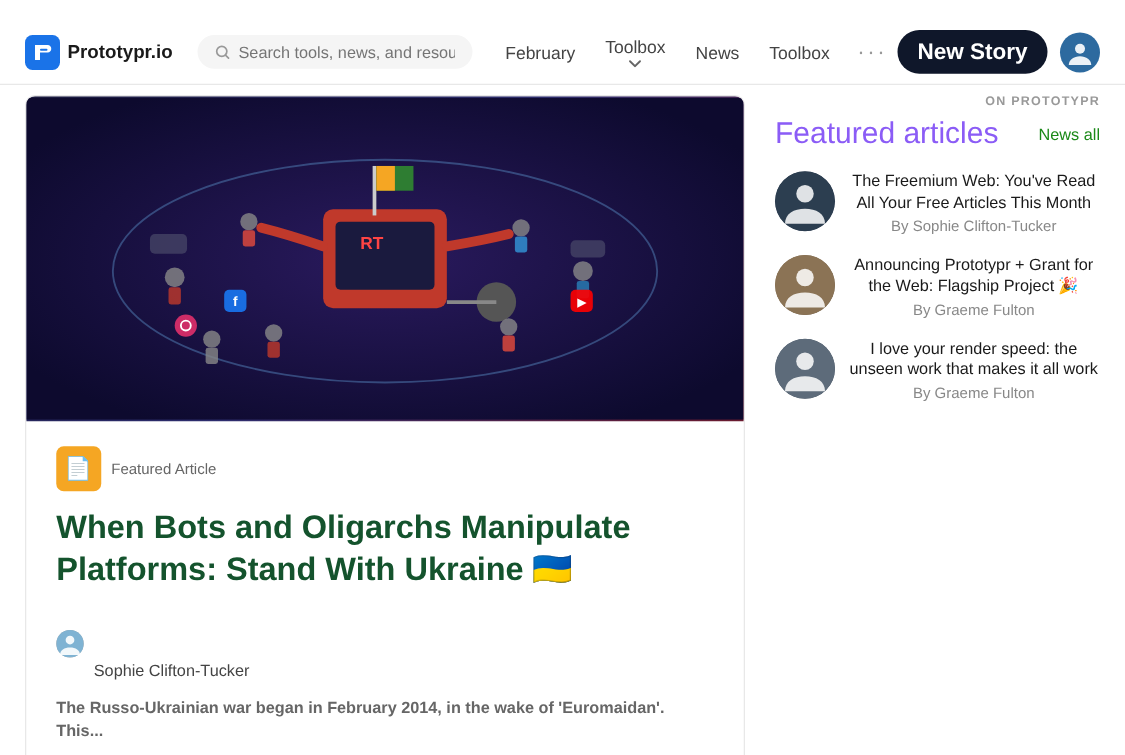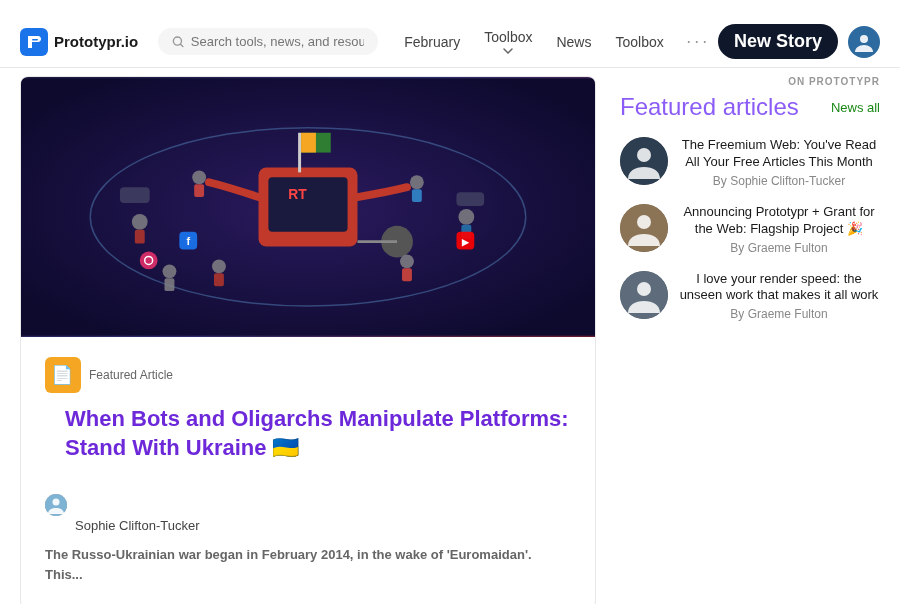--- a/index.html
+++ b/index.html
@@ -52,21 +52,21 @@
       width: 100%; height: 260px; background: linear-gradient(135deg, #1a1a3e 0%, #2d2d6e 50%, #6a1a2e 100%);
       position: relative; overflow: hidden; display: flex; align-items: center; justify-content: center;
     }
     .hero-info { padding: 20px 24px 24px; }
     .hero-badge { display: flex; align-items: center; gap: 8px; margin-bottom: 12px; }
     .hero-badge-icon {
       width: 36px; height: 36px; background: #f5a623; border-radius: 6px;
       display: flex; align-items: center; justify-content: center; font-size: 18px;
     }
     .hero-badge-label { font-size: 12px; color: #666; font-weight: 500; }
-    .hero-title { font-size: 22px; font-weight: 700; line-height: 1.3; margin-bottom: 14px; color: #6d28d9; margin-left: 20px; }
+    .hero-title { font-size: 26px; font-weight: 700; line-height: 1.3; margin-bottom: 14px; color: #14532d; }
     .hero-author { display: flex; align-items: center; gap: 8px; margin-bottom: 12px; }
     .author-avatar {
       width: 22px; height: 22px; border-radius: 50%; background: #aaa;
       display: flex; align-items: center; justify-content: center; font-size: 10px; color: #fff;
     }
     .author-name { font-size: 13px; color: #444; margin-top: 42px; }
     .hero-excerpt { font-size: 13px; color: #666; line-height: 1.5; font-weight: bold; }
 
     
     .featured-panel { width: 260px; flex-shrink: 0; }

